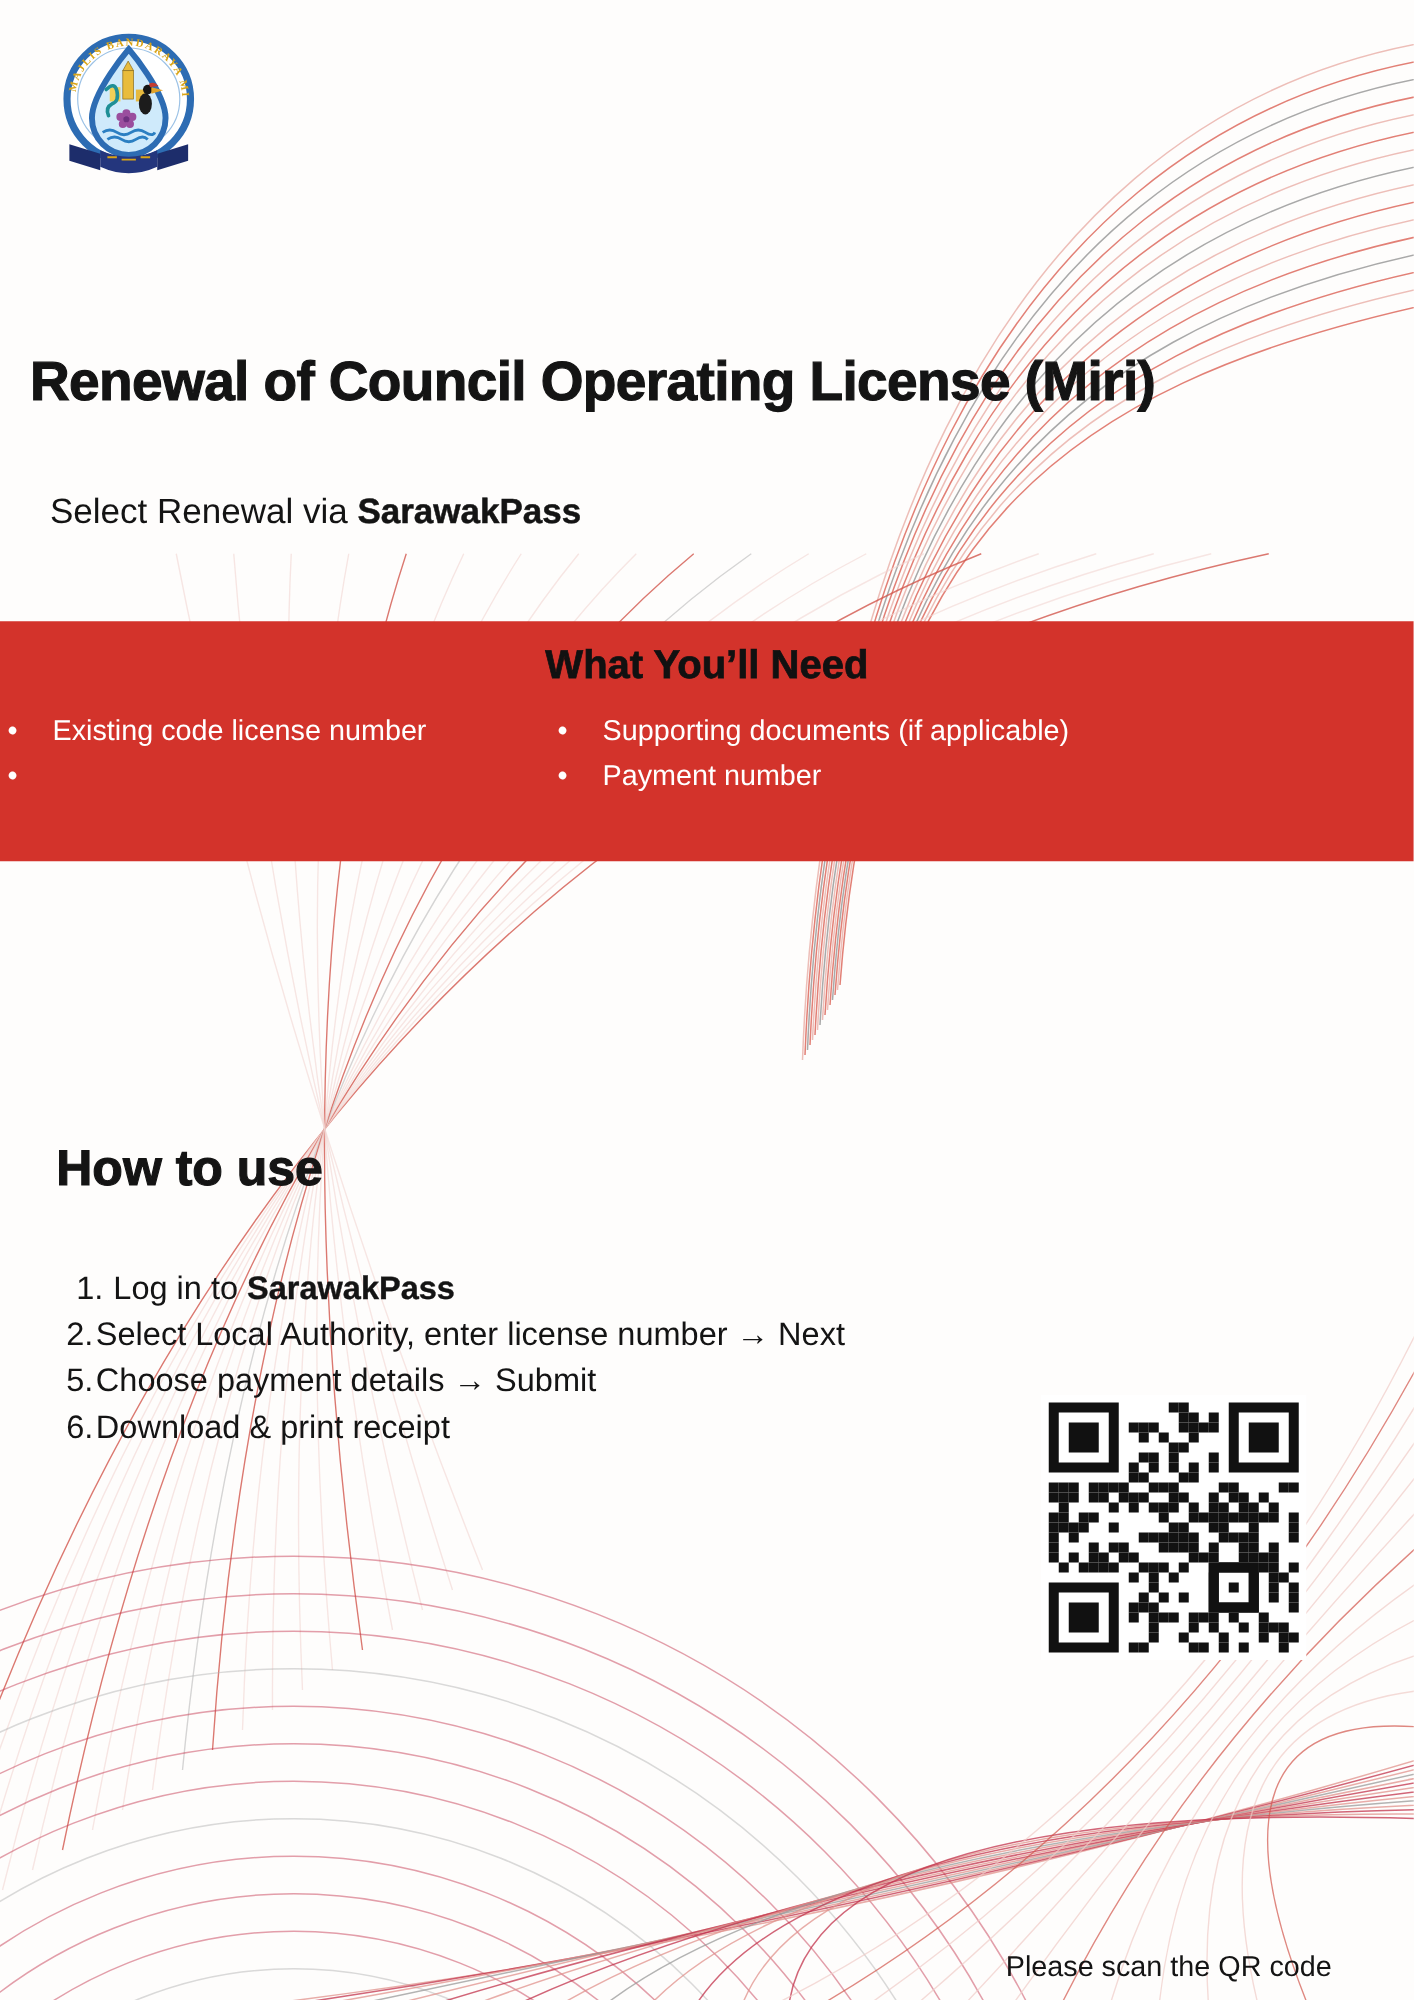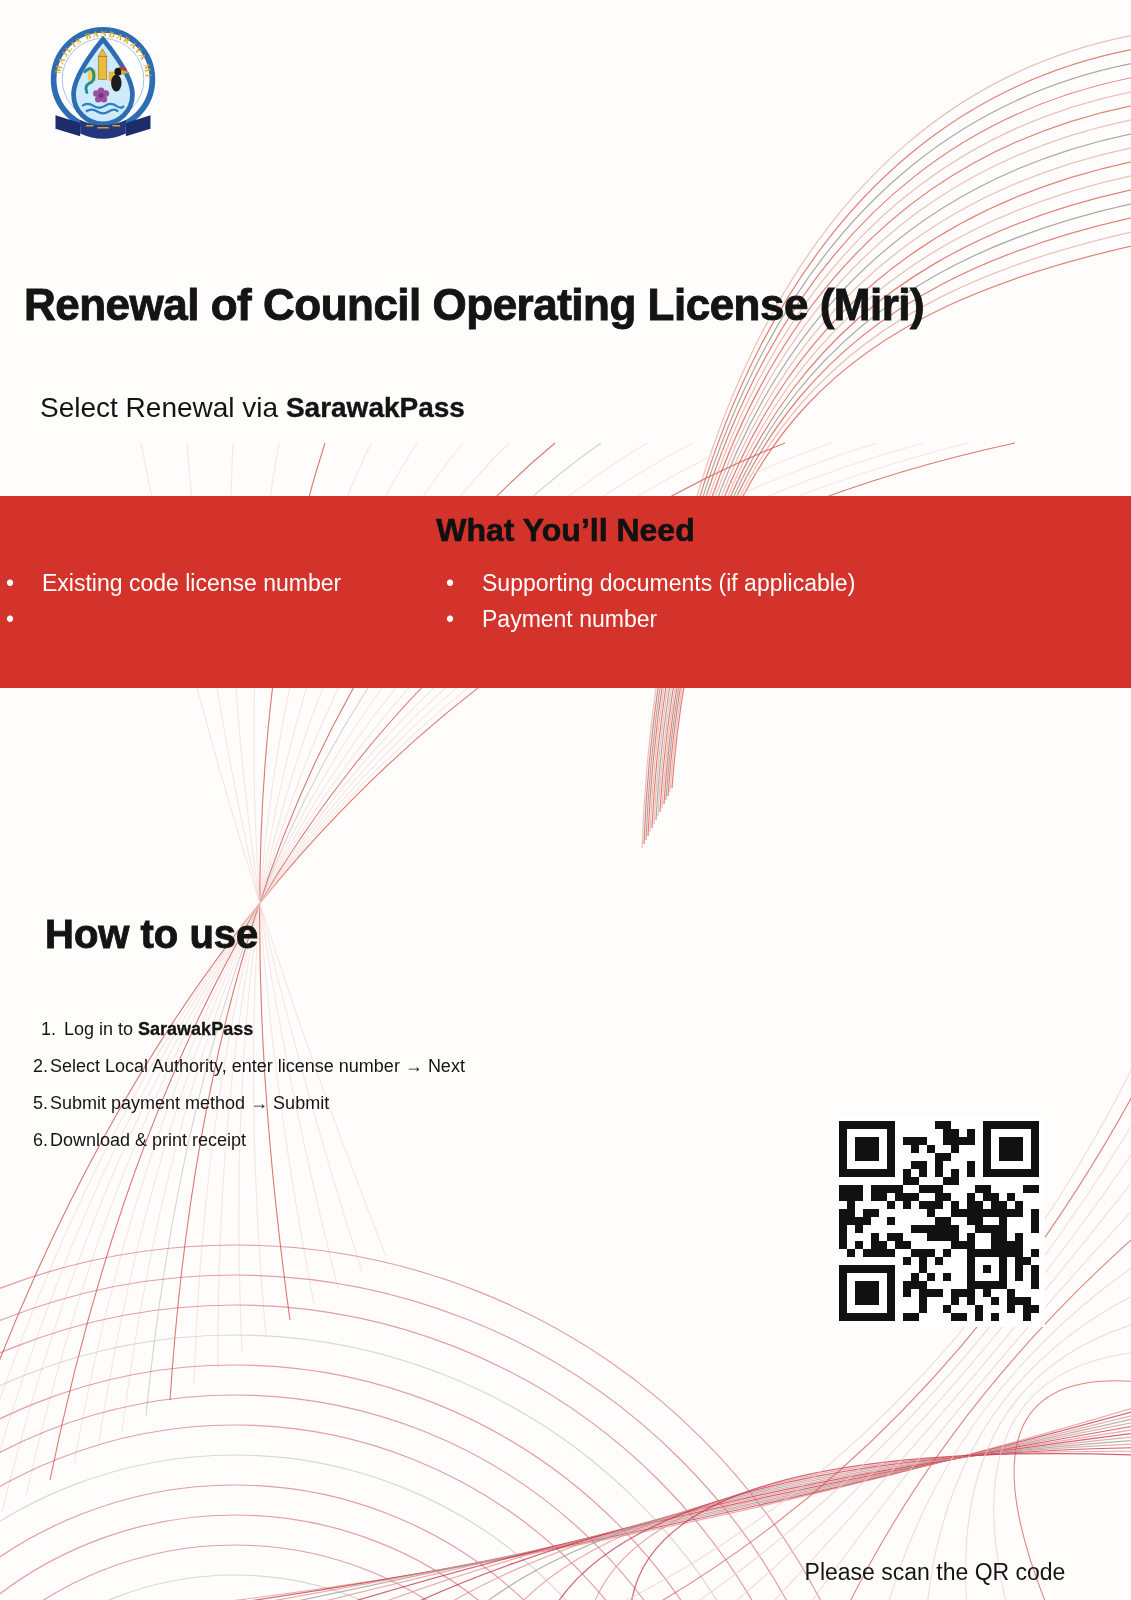--- a/index.html
+++ b/index.html
@@ -30,22 +30,22 @@
   #band1 h2{padding-top:16px;}
   .cols{display:flex;margin-top:16px;font-size:23px;line-height:36px;}
   .cols ul{list-style:none;margin:0;padding:0;}
   .cols li{display:flex;}
   .dot{width:26px;text-align:center;flex:0 0 26px;}
   .col-left{margin-left:92px;width:440px;}
   .col-right{margin-left:8px;}
   .band .dot{flex:0 0 36px;text-align:left;padding-left:6px;}
   
   #howto-h{left:45px;top:486px;font-size:40px;font-weight:700;-webkit-text-stroke:0.9px var(--ink);}
-  #steps{left:33px;top:540px;width:730px;list-style:none;margin:0;padding:0;
-         font-size:18px;line-height:37px;}
+  #steps{left:53px;top:540px;width:730px;list-style:none;margin:0;padding:0;
+         font-size:26px;line-height:37px;}
   #steps .num{margin-right:2px;}
   #steps li.first .num{margin-left:8px;margin-right:8px;}
   #steps b{font-weight:700;-webkit-text-stroke:0.3px var(--ink);}
   
   #qr-wrap{left:833px;top:496px;width:212px;height:212px;background:#fff;}
   #qr-caption{left:770px;top:728px;width:330px;text-align:center;font-size:23px;}
 </style>
 </head>
 <body>
 
@@ -195,21 +195,21 @@
         </li>
     </ul>
   </div>
 </div>
 
 
 <div id="howto-h" class="abs layer">How to use</div>
 <ol id="steps" class="abs layer">
   <li class="first"><span class="num">1.</span><span>Log in to </span><b>SarawakPass</b></li>
   <li><span class="num">2.</span><span>Select Local Authority, enter license number → Next</span></li>
-  <li><span class="num">5.</span><span>Submit payment method → Submit</span></li>
+  <li><span class="num">5.</span><span>Choose payment details → Submit</span></li>
   <li><span class="num">6.</span><span>Download &amp; print receipt</span></li>
 </ol>
 
 <div id="qr-wrap" class="abs layer">
   <svg id="qr-svg" width="212" height="212" xmlns="http://www.w3.org/2000/svg">
       <rect width="212" height="212" fill="#fff"></rect>
       <rect x="102" y="6" width="8" height="8" fill="#111"></rect>
       <rect x="110" y="6" width="8" height="8" fill="#111"></rect>
       <rect x="110" y="14" width="8" height="8" fill="#111"></rect>
       <rect x="118" y="14" width="8" height="8" fill="#111"></rect>

